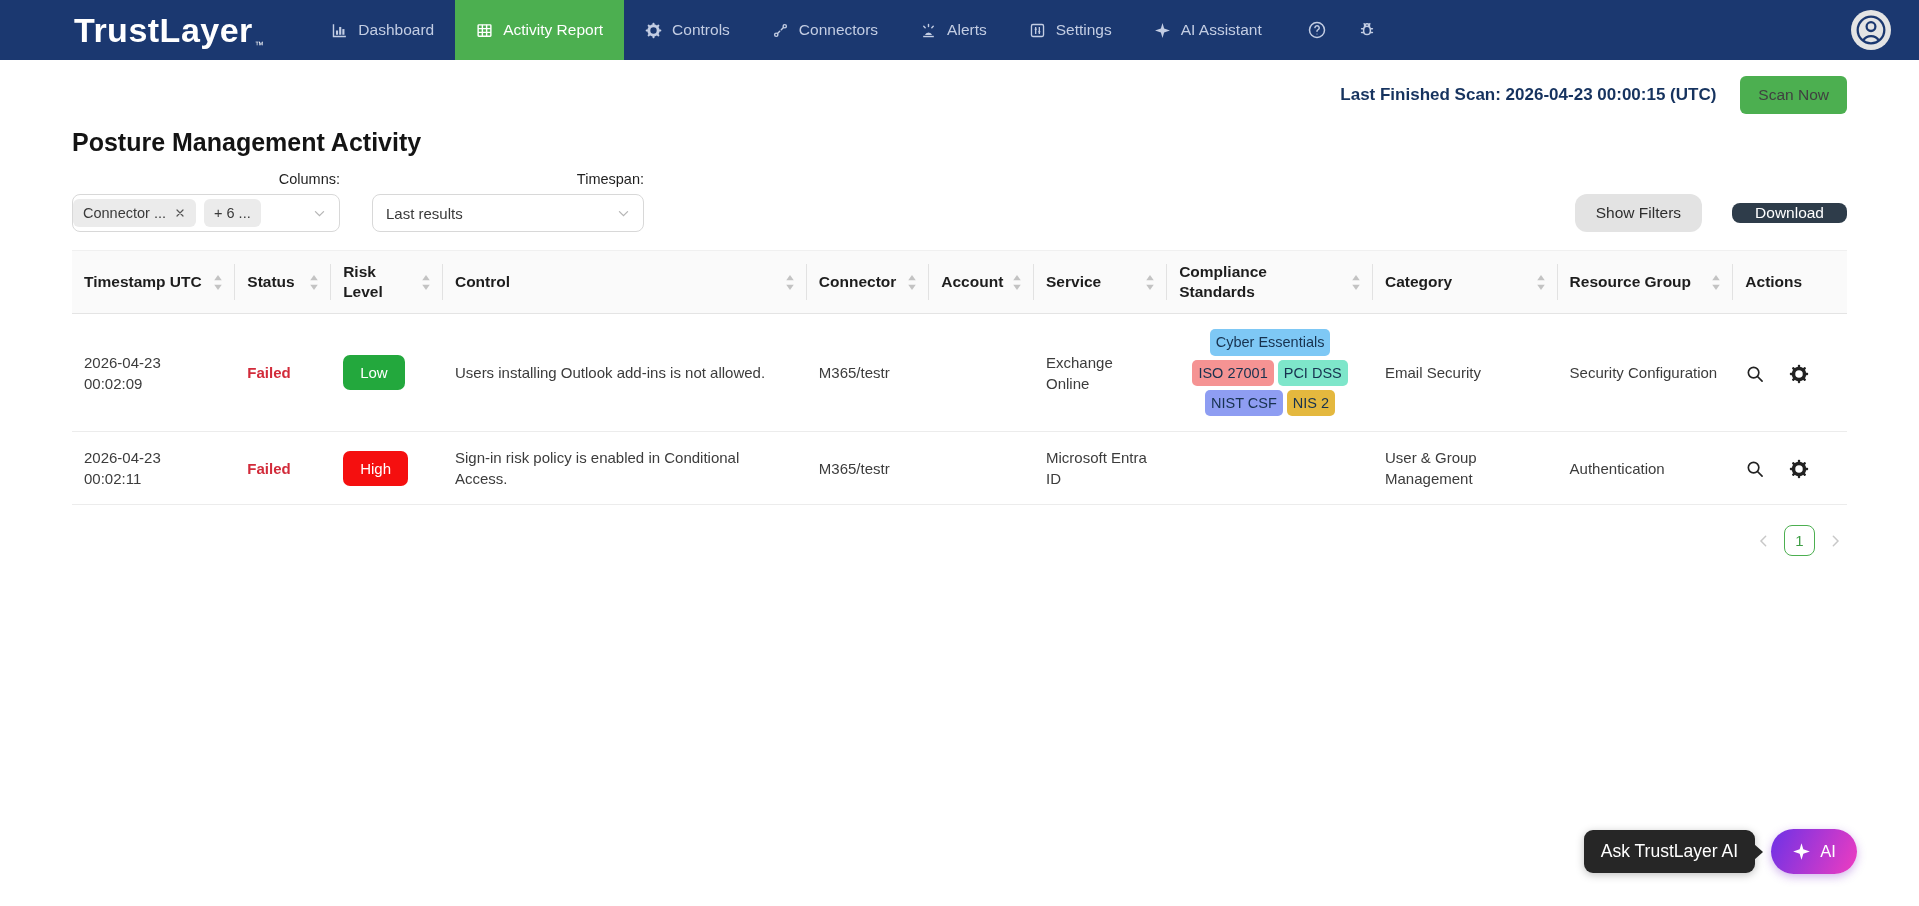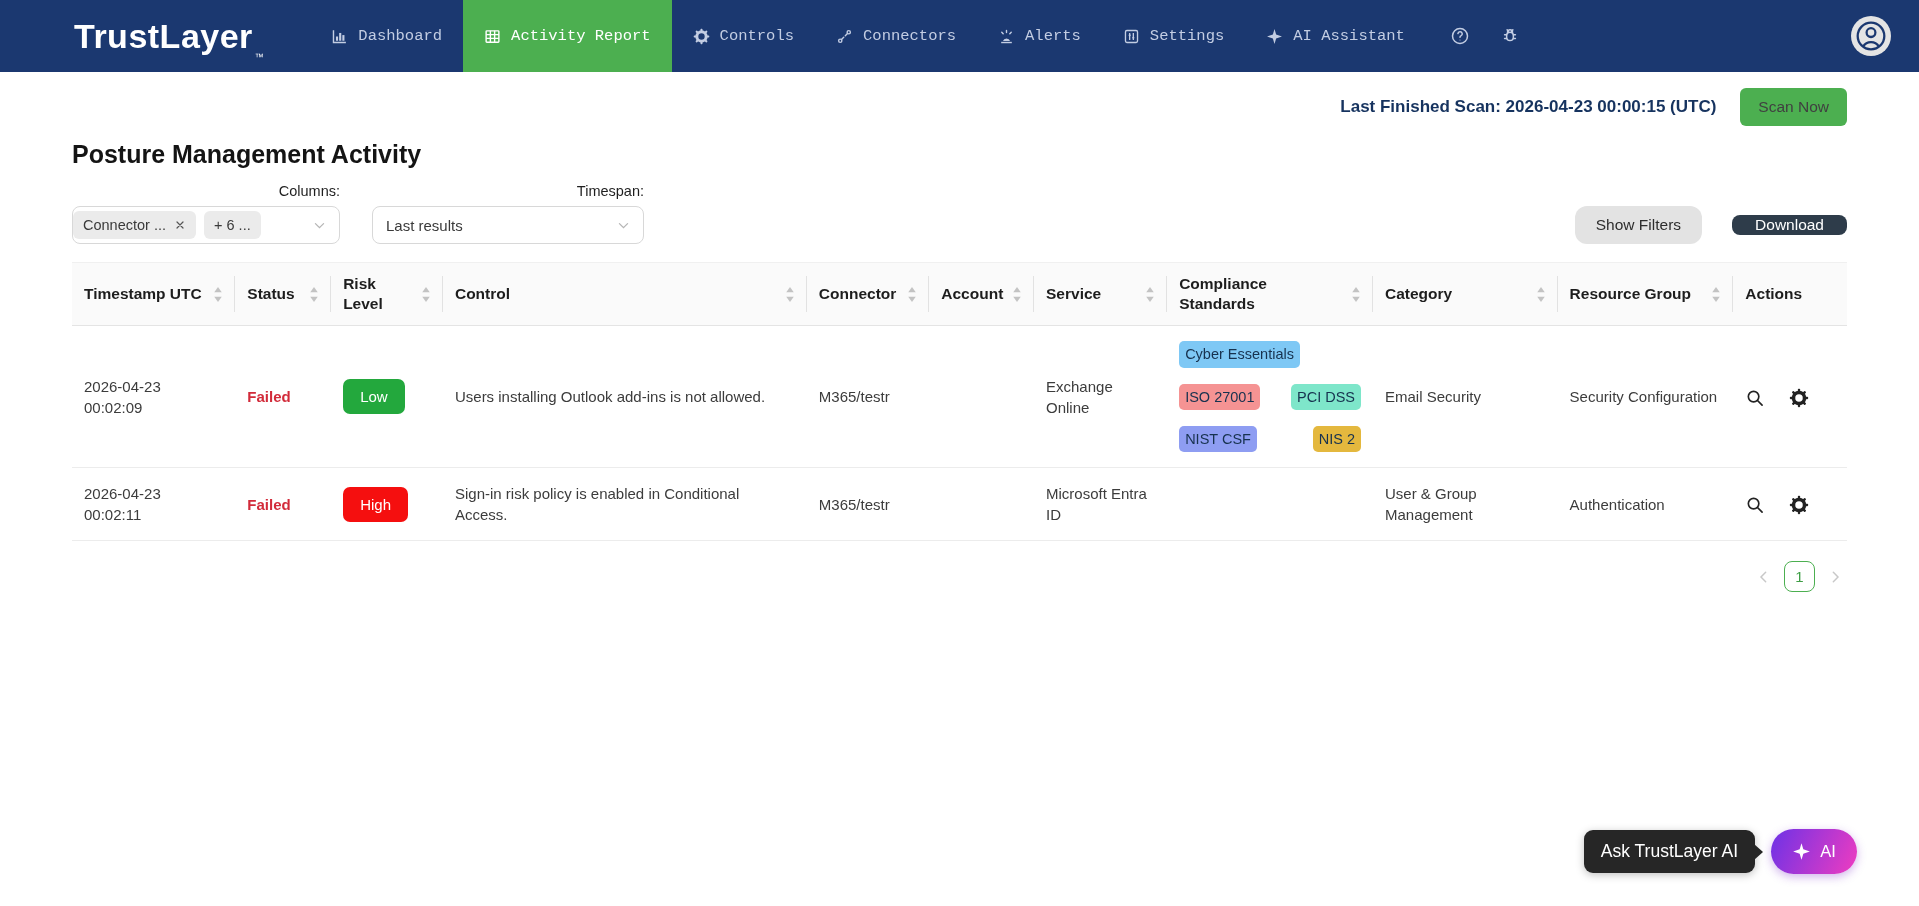--- a/index.html
+++ b/index.html
@@ -8,25 +8,25 @@
   }
   *{box-sizing:border-box;}
   html,body{margin:0;padding:0;}
   body{
     width:1919px;height:906px;position:relative;overflow:hidden;
     background:#fff;font-family:"Liberation Sans",sans-serif;color:#222;
   }
   svg{display:block;}
 
   
-  .navbar{height:72px;background:var(--navy);display:flex;align-items:stretch;text-align:right;}
+  .navbar{height:60px;background:var(--navy);display:flex;align-items:stretch;text-align:right;}
   .logo{display:flex;align-items:center;padding:0 46px 0 74px;color:#fff;
         font-size:34px;font-weight:bold;letter-spacing:.5px;cursor:pointer;}
   .logo .tm{font-size:9px;align-self:flex-end;margin:0 0 10px 2px;font-weight:normal;}
-  .nav{display:flex;align-items:stretch;font-family:Liberation Mono, monospace;}
+  .nav{display:flex;align-items:stretch;}
   .nav-item{display:flex;align-items:center;gap:10px;padding:0 21px;font-size:15.5px;
             color:#c3cde3;cursor:pointer;white-space:nowrap;}
   .nav-item.active{background:var(--green);color:#fff;}
   .nav-ic svg{width:17px;height:17px;}
   .nav-extra{display:flex;align-items:center;gap:30px;padding:0 10px 0 24px;}
   .nav-icon-btn{color:#c3cde3;cursor:pointer;}
   .nav-icon-btn svg{width:20px;height:20px;}
   .avatar-wrap{margin-left:auto;display:flex;align-items:center;padding-right:28px;}
   .avatar{width:40px;height:40px;border-radius:50%;background:#e4e4e4;display:flex;
           align-items:center;justify-content:center;cursor:pointer;}
@@ -69,21 +69,21 @@
            padding:11px 12px;vertical-align:middle;position:relative;cursor:pointer;}
   thead th:not(:last-child)::after{content:'';position:absolute;right:0;top:13px;bottom:13px;
            width:1px;background:#e2e2e2;}
   .th-inner{display:flex;align-items:center;}
   .th-label{line-height:1.3;}
   .sort-ic{margin-left:auto;padding-left:6px;flex:none;}
   tbody td{padding:15px 12px;font-size:15px;color:#3c3c3c;border-bottom:1px solid #ececec;
            vertical-align:middle;line-height:1.4;}
   .status-failed{color:var(--failed-red);font-weight:bold;}
   .risk-pill{display:inline-block;color:#fff;border-radius:7px;padding:7px 17px;font-size:15px;}
-  .badges{display:flex;flex-wrap:wrap;gap:16px;justify-content:space-between;}
+  .badges{display:flex;flex-wrap:wrap;gap:4px;justify-content:center;}
   .badge{padding:3px 6px;border-radius:5px;font-size:14.5px;color:#17324f;white-space:nowrap;}
   .action-ic{display:inline-flex;color:#222;cursor:pointer;vertical-align:middle;}
   .action-ic + .action-ic{margin-left:24px;}
   .action-ic svg{width:20px;height:20px;}
 
   
   .pagination{display:flex;justify-content:flex-end;align-items:center;gap:12px;
               padding:20px 76px 0;}
   .page-chevron{color:#c8c8c8;cursor:pointer;}
   .page-chevron svg{width:16px;height:16px;}

